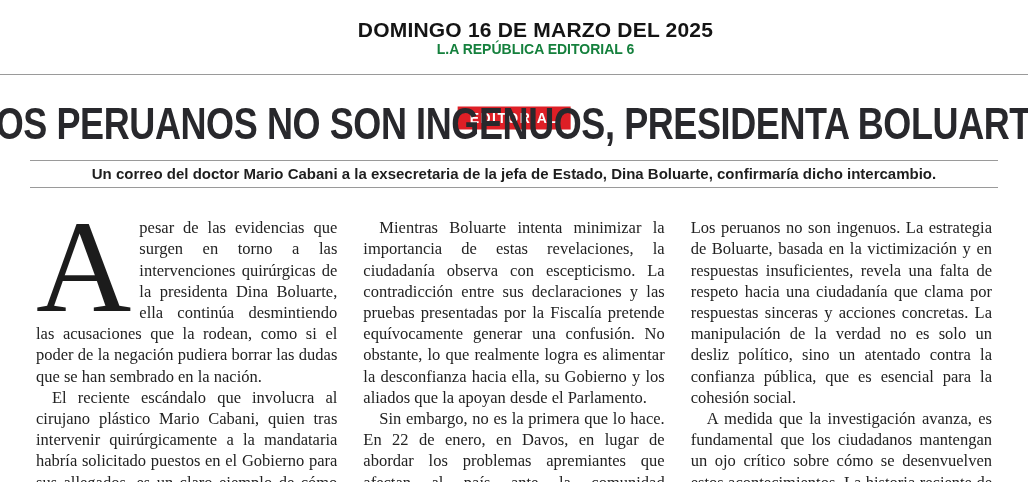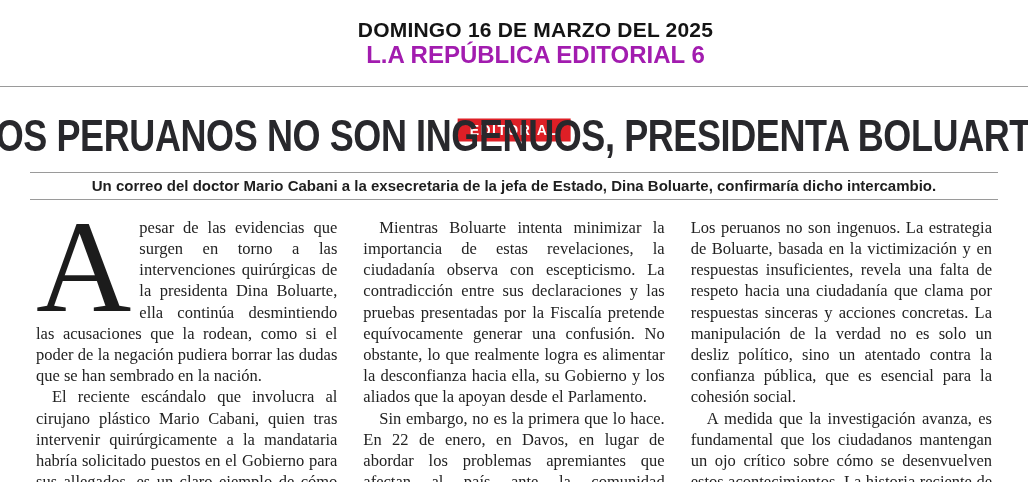--- a/index.html
+++ b/index.html
@@ -19,22 +19,22 @@
     font-family: "Liberation Sans", "DejaVu Sans", sans-serif;
     font-weight: 700;
     font-size: 21px;
     letter-spacing: 0.2px;
     color: #141414;
     line-height: 1.1;
   }
   .masthead .pub-line {
     font-family: "Liberation Sans", "DejaVu Sans", sans-serif;
     font-weight: 700;
-    font-size: 24px;
-    color: #a21caf;
+    font-size: 14px;
+    color: #15803d;
     line-height: 1.15;
   }
 
   
   .badge-rule {
     position: relative;
     height: 24px;
     margin-top: 5px;
   }
   .badge-rule .rule {
@@ -71,21 +71,21 @@
     font-size: 45px;
     color: #28282c;
     white-space: nowrap;
     transform: scaleX(0.80);
     transform-origin: center;
     letter-spacing: -0.5px;
   }
 
   
   .subhead-band {
-    margin: 10px 30px 0 30px;
+    margin: 10px 30px 12px 30px;
     border-top: 1px solid #9a9a9a;
     border-bottom: 1px solid #9a9a9a;
     padding: 4px 0 5px 0;
     text-align: center;
   }
   .subhead {
     font-family: "Liberation Sans", "DejaVu Sans", sans-serif;
     font-weight: 700;
     font-size: 15px;
     color: #1e1e1e;

